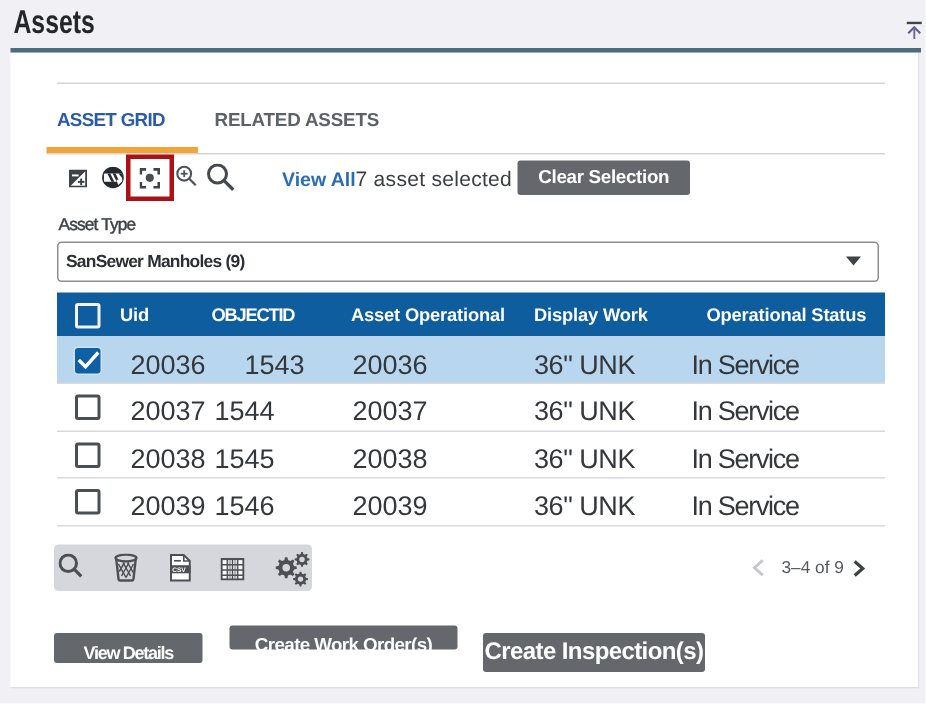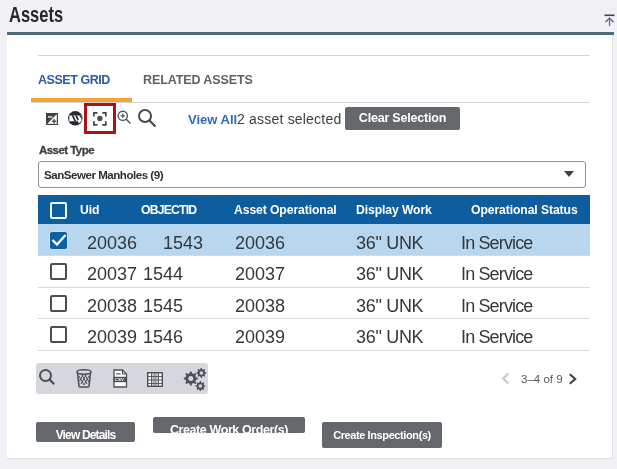--- a/index.html
+++ b/index.html
@@ -11,38 +11,38 @@
   .div1{left:38px;top:55px;width:552px;height:1px;background:#d5d5d9;}
   .tabborder{left:31px;top:102px;width:559px;height:1px;background:#d5d5d9;}
   .tab1{left:38px;top:73px;font-size:12.5px;font-weight:700;color:#2a5ba7;letter-spacing:-0.45px;}
   .tab2{left:143px;top:73px;font-size:12.5px;font-weight:700;color:#5d6267;letter-spacing:-0.1px;}
   .orange{left:31px;top:98px;width:101px;height:4px;background:#f2a434;}
   .redrect{left:84px;top:103px;width:32px;height:31px;border:3px solid #ab1115;box-sizing:border-box;}
   .viewall{left:188px;top:112px;font-size:13px;font-weight:700;color:#2a6cb8;}
   .selcount{left:237px;top:111px;font-size:14px;color:#3a3e42;letter-spacing:0.2px;}
   .btn{background:#64686d;color:#ffffff;font-weight:700;border-radius:2px;text-align:center;font-family:"Liberation Sans",sans-serif;}
   .clearsel{left:345px;top:107px;width:115px;height:23px;font-size:12.5px;line-height:23px;letter-spacing:-0.2px;}
-  .atlabel{left:39px;top:144px;font-size:11.5px;font-weight:700;color:#3e4246;letter-spacing:-0.55px;-webkit-text-stroke:0.3px #3e4246;}
+  .atlabel{left:39px;top:144px;font-size:11.5px;font-weight:400;color:#3e4246;letter-spacing:-0.55px;-webkit-text-stroke:0.3px #3e4246;}
   .select{left:38px;top:161px;width:548px;height:27px;border:1px solid #8b8e92;border-radius:3px;box-sizing:border-box;background:#fff;}
   .seltext{left:44px;top:168px;font-size:11.6px;font-weight:700;color:#2b2f33;letter-spacing:-0.5px;}
   .caret{left:564px;top:171px;width:0;height:0;border-left:5.5px solid transparent;border-right:5.5px solid transparent;border-top:6px solid #3f4347;}
   .thead{left:38px;top:195px;width:552px;height:29px;background:#0e5d9e;}
   .hc{position:absolute;top:203px;font-size:12.2px;font-weight:700;color:#ffffff;letter-spacing:-0.1px;}
   .row1{left:38px;top:224px;width:552px;height:32px;background:#b8d6ee;}
   .rowborder{left:38px;width:552px;height:1px;background:#d9d9dd;}
   .cell{position:absolute;font-size:18px;color:#34383c;}
   .insvc{letter-spacing:-0.85px;}
   .cb{position:absolute;width:13px;height:13px;background:#fff;border:2px solid #4a4f54;border-radius:2px;}
   .hcb{position:absolute;left:50px;top:202px;width:13px;height:13px;border:2px solid #f2f6fa;border-radius:2px;background:#0e5d9e;}
   .ccb{position:absolute;left:49px;top:231px;width:17px;height:17px;background:#0f5fa4;border-radius:3px;border:1px solid #cfe2f2;}
   .btoolbox{left:36px;top:363px;width:172px;height:31px;background:#d5d7dc;border-radius:3px;}
   .pgtext{left:521px;top:373px;font-size:11.5px;color:#55585c;}
   .b1{left:36px;top:422px;width:99px;height:20px;font-size:12px;line-height:26px;letter-spacing:-0.85px;}
   .b2{left:153px;top:417px;width:152px;height:16px;font-size:12.5px;line-height:26px;letter-spacing:-0.4px;}
-  .b3{left:322px;top:422px;width:120px;height:26px;font-size:11px;line-height:26px;letter-spacing:-0.4px;}
+  .b3{left:322px;top:422px;width:148px;height:26px;font-size:16px;line-height:26px;letter-spacing:-0.4px;}
 </style>
 </head>
 <body>
   <div class="abs panel"></div>
   <div class="abs title">Assets</div>
   <div class="abs topline"></div>
   <div class="abs div1"></div>
   <div class="abs tab1">ASSET GRID</div>
   <div class="abs tab2">RELATED ASSETS</div>
   <div class="abs tabborder"></div>
@@ -83,21 +83,21 @@
     <rect x="3.5" y="5.2" width="4.6" height="1.2" fill="#51555a"></rect>
     <rect x="5.2" y="3.5" width="1.2" height="4.6" fill="#51555a"></rect>
     <line x1="9" y1="9" x2="13.5" y2="13.5" stroke="#51555a" stroke-width="1.5"></line>
   </svg>
   <svg class="abs" style="left:138px;top:109px;" width="20" height="20" viewBox="0 0 20 20">
     <circle cx="7" cy="7" r="6" fill="none" stroke="#45494e" stroke-width="2"></circle>
     <line x1="11.2" y1="11.2" x2="17.5" y2="17.5" stroke="#45494e" stroke-width="2.2"></line>
   </svg>
   <div class="abs redrect"></div>
   <div class="abs viewall">View All</div>
-  <div class="abs selcount">2 asset selected</div>
+  <div class="abs selcount">7 asset selected</div>
   <div class="abs btn clearsel">Clear Selection</div>
 
   <div class="abs atlabel">Asset Type</div>
   <div class="abs select"></div>
   <div class="abs seltext">SanSewer Manholes (9)</div>
   <div class="abs caret"></div>
 
   <div class="abs thead"></div>
   <div class="hcb"></div>
   <div class="hc" style="left:80px;">Uid</div>

